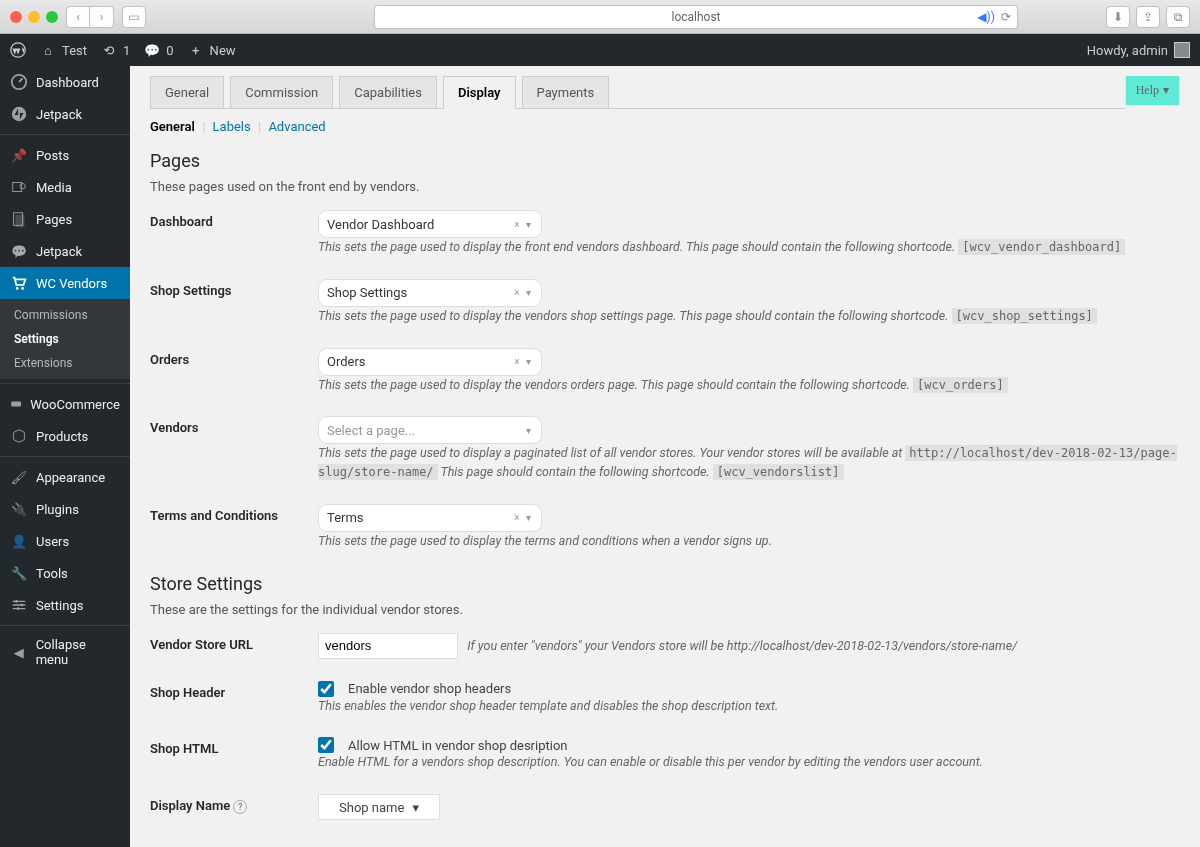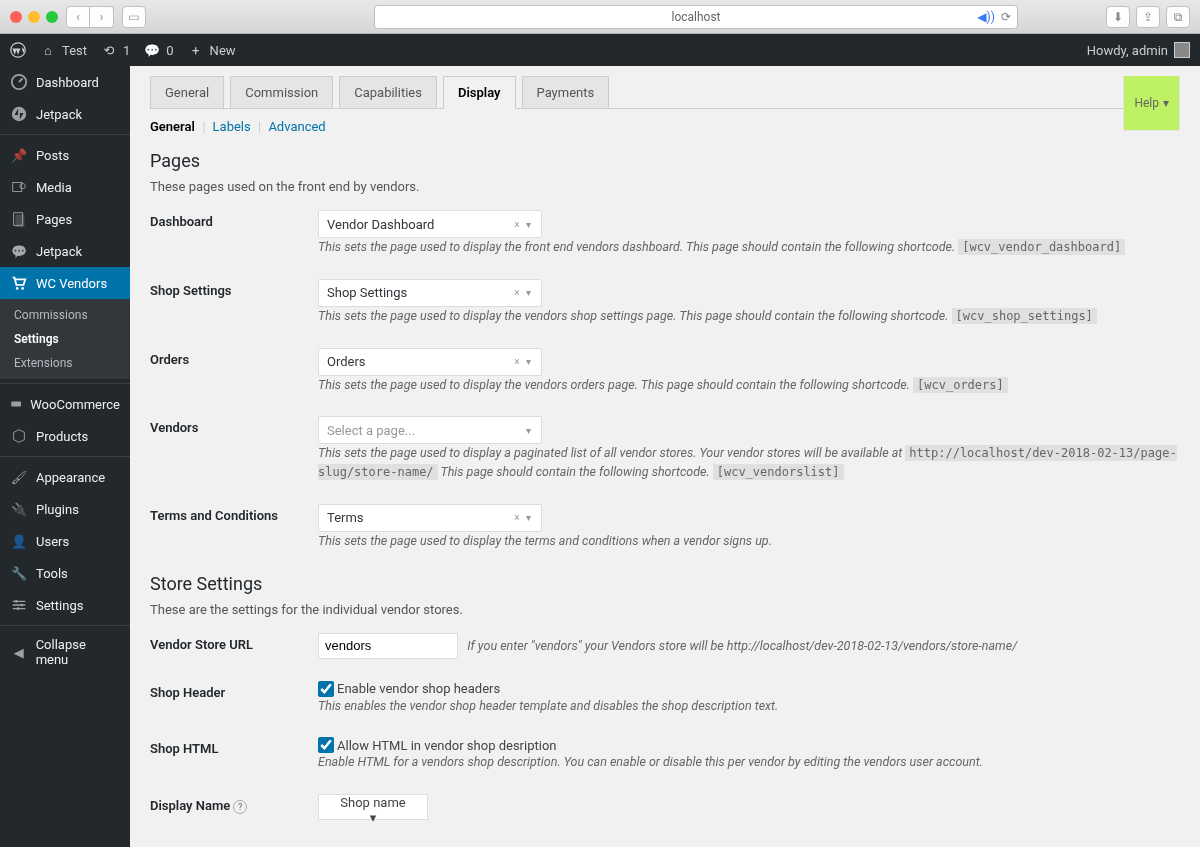--- a/index.html
+++ b/index.html
@@ -37,45 +37,45 @@
 .sidebar-item.active::after { content: ''; position: absolute; right: -8px; top: 50%; transform: translateY(-50%); border: 8px solid transparent; border-right-color: #f1f1f1; }
 .sidebar-icon { width: 18px; height: 18px; display: inline-flex; align-items: center; justify-content: center; opacity: 0.6; }
 .sidebar-item.active .sidebar-icon { opacity: 1; }
 .sidebar-sub { background: #32373c; padding: 4px 0; }
 .sidebar-sub-item { padding: 5px 10px 5px 14px; color: #b4b9be; cursor: pointer; font-size: 12px; }
 .sidebar-sub-item.active { color: #fff; font-weight: 600; }
 .sidebar-sep { border-top: 1px solid #3a3f44; margin: 4px 0; }
 
 
 .main { flex: 1; padding: 10px 20px 20px 20px; background: #f1f1f1; }
-.help-tab { float: right; background: #bef264; border: 1px solid #e5e5e5; border-top: none; padding: 20px 10px; font-size: 12px; color: #666; display: flex; align-items: center; gap: 4px; }
+.help-tab { float: right; background: #5eead4; border: 1px solid #e5e5e5; border-top: none; padding: 7px 10px; font-size: 12px; color: #666; display: flex; align-items: center; gap: 4px; font-family: Liberation Serif, serif; }
 .tabs { display: flex; border-bottom: 1px solid #ccc; margin-bottom: 10px; gap: 6px; clear: left; }
 .tab { padding: 8px 14px; background: #e5e5e5; border: 1px solid #ccc; border-bottom: none; color: #555; cursor: pointer; font-size: 13px; }
 .tab.active { background: #f1f1f1; border-bottom: 1px solid #f1f1f1; margin-bottom: -1px; color: #000; font-weight: 600; }
 
 .subtabs { margin-bottom: 14px; font-size: 13px; }
 .subtab { color: #0073aa; cursor: pointer; }
 .subtab.active { color: #000; font-weight: 600; }
 .subtab-sep { color: #ccc; margin: 0 4px; }
 
 h2.section { font-size: 18px; font-weight: 400; color: #23282d; margin: 16px 0 8px 0; }
 .section-desc { color: #555; margin-bottom: 16px; }
 
 .form-row { display: flex; margin-bottom: 22px; }
 .form-label { width: 168px; font-weight: 600; color: #23282d; padding-top: 4px; font-size: 13px; }
 .form-field { flex: 1; }
-.select2 { display: inline-flex; align-items: center; width: 224px; height: 28px; background: #fff; border: 1px solid #ddd; border-radius: 2px; padding: 0 8px; font-size: 13px; color: #32373c; justify-content: space-between; }
+.select2 { display: inline-flex; align-items: center; width: 224px; height: 28px; background: #fff; border: 1px solid #ddd; border-radius: 9px; padding: 0 8px; font-size: 13px; color: #32373c; justify-content: space-between; }
 .select2.placeholder { color: #999; }
 .select2-arrows { color: #999; font-size: 10px; letter-spacing: 2px; }
-.plain-select { width: 110px; height: 26px; background: #fff; border: 1px solid #ddd; padding: 0 20px; font-size: 13px; display: inline-flex; align-items: center; justify-content: space-between; flex-direction: column; }
+.plain-select { width: 122px; height: 26px; background: #fff; border: 1px solid #ddd; padding: 0 20px; font-size: 13px; display: inline-flex; align-items: center; justify-content: space-between; }
 .text-input { width: 140px; height: 26px; background: #fff; border: 1px solid #ddd; padding: 0 6px; font-size: 13px; }
 .help-text { font-style: italic; color: #666; font-size: 12.5px; line-height: 1.5; }
 .help-text code, .help-inline code { background: #e0e0e0; padding: 1px 4px; font-family: Menlo, Consolas, monospace; font-size: 12px; font-style: normal; }
 .help-inline { font-style: italic; color: #666; font-size: 12.5px; margin-left: 6px; }
-.checkbox-row { display: flex; align-items: center; gap: 3px; }
+.checkbox-row { display: flex; align-items: center; gap: 14px; }
 .checkbox-row input[type=checkbox] { width: 16px; height: 16px; accent-color: #0073aa; }
 .help-circle { display: inline-block; width: 14px; height: 14px; border: 1px solid #aaa; border-radius: 50%; font-size: 9px; line-height: 13px; text-align: center; color: #888; margin-left: 3px; }
 
 svg { width: 100%; height: 100%; fill: currentColor; }
 </style>
 </head>
 <body>
 
 <div class="browser-chrome">
   <div class="traffic-lights">

